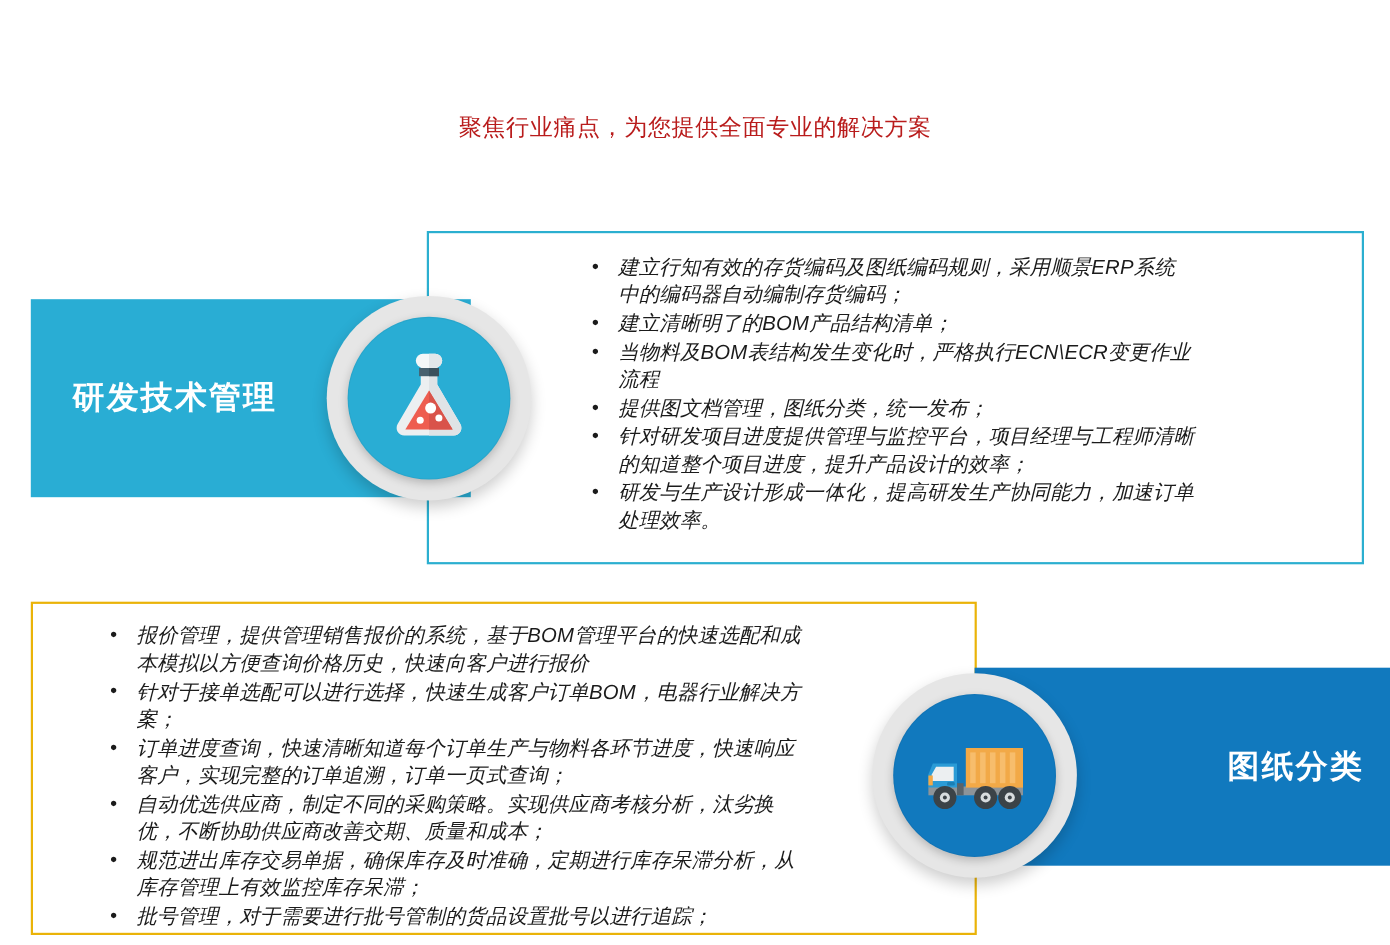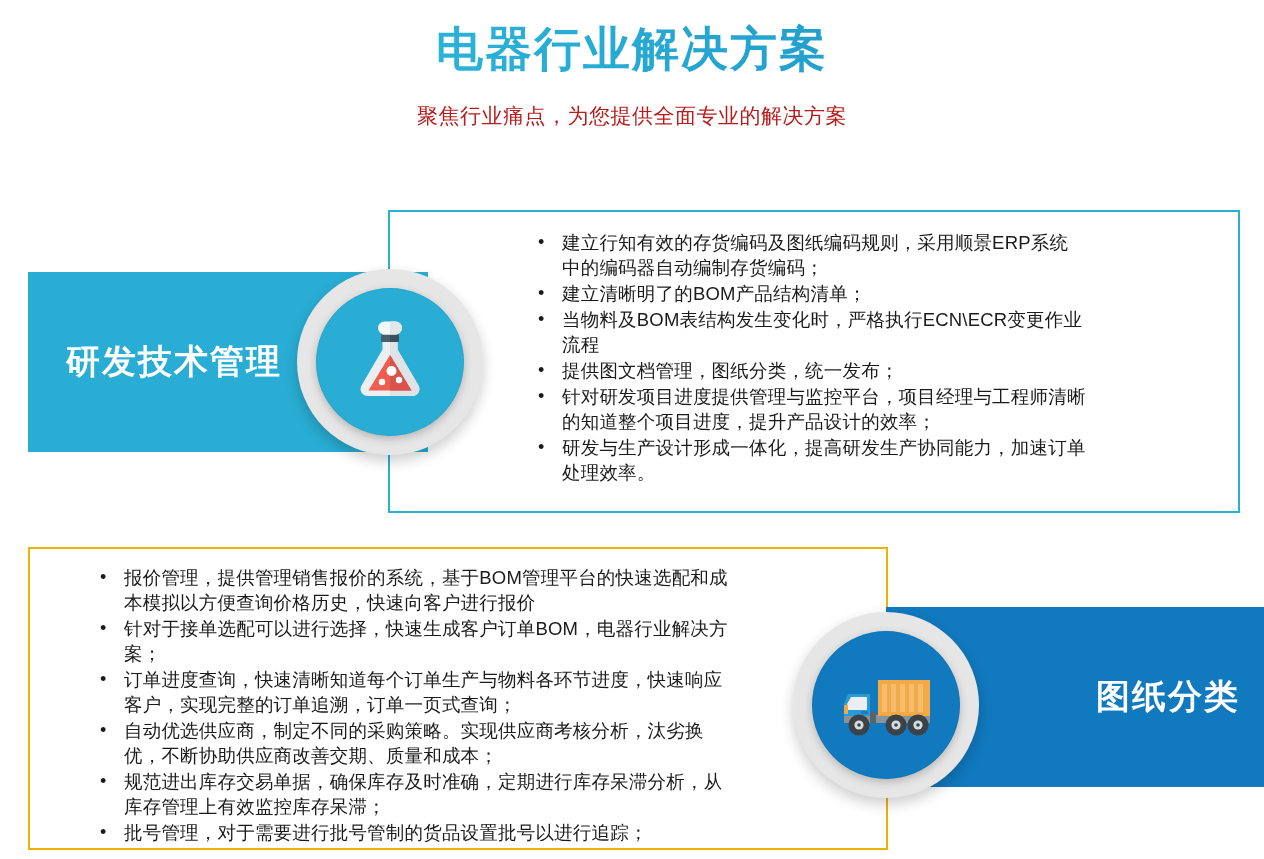--- a/index.html
+++ b/index.html
@@ -36,20 +36,21 @@
     white-space:nowrap;
   }
 
   
   .section{position:absolute;}
 
   .text-box{
     position:absolute;
     box-sizing:border-box;
     background:#ffffff;
+    font-style:italic;
   }
   .text-box ul{
     list-style:none;
     margin:0;padding:0;
   }
   .text-box li{
     position:relative;
     padding-left:36px;
     font-size:18.5px;
     line-height:25px;
@@ -64,21 +65,21 @@
     line-height:25px;
     color:#1b1b1b;
   }
 
   
   .plate{
     position:absolute;
     display:flex;
     align-items:center;
     color:#ffffff;
-    font-size:34px;
+    font-size:29px;
     font-weight:bold;
     letter-spacing:2px;
     white-space:nowrap;
   }
   .plate.left-label{justify-content:flex-start;padding-left:38px;}
   .plate.right-label{justify-content:flex-end;padding-right:58px;}
 
   
   .medallion{
     position:absolute;
@@ -93,21 +94,20 @@
     box-shadow:inset 0 0 0 1px rgba(0,0,0,.04), 0 3px 9px rgba(0,0,0,.22);
   }
 
   .icon-svg{display:block;}
 </style>
 </head>
 <body>
 
 <div class="stage">
 
-  <div class="page-title">电器行业解决方案</div>
   <div class="page-subtitle">聚焦行业痛点，为您提供全面专业的解决方案</div>
 
   <div class="section">
 
     <div class="text-box" style="left:388px;top:210px;width:852px;height:303px;border:2px solid #2bafd0;">
       <ul style="position:absolute;left:136px;top:18px;width:560px;">
         <li>建立行知有效的存货编码及图纸编码规则，采用顺景ERP系统中的编码器自动编制存货编码；</li>
         <li>建立清晰明了的BOM产品结构清单；</li>
         <li>当物料及BOM表结构发生变化时，严格执行ECN\ECR变更作业流程</li>
         <li>提供图文档管理，图纸分类，统一发布；</li>

